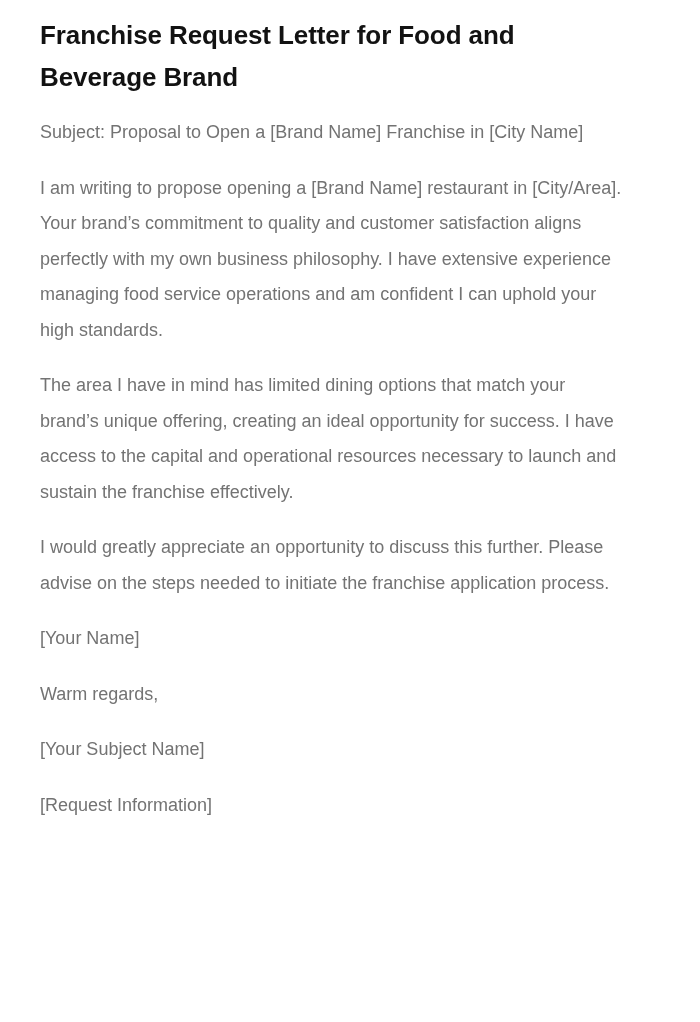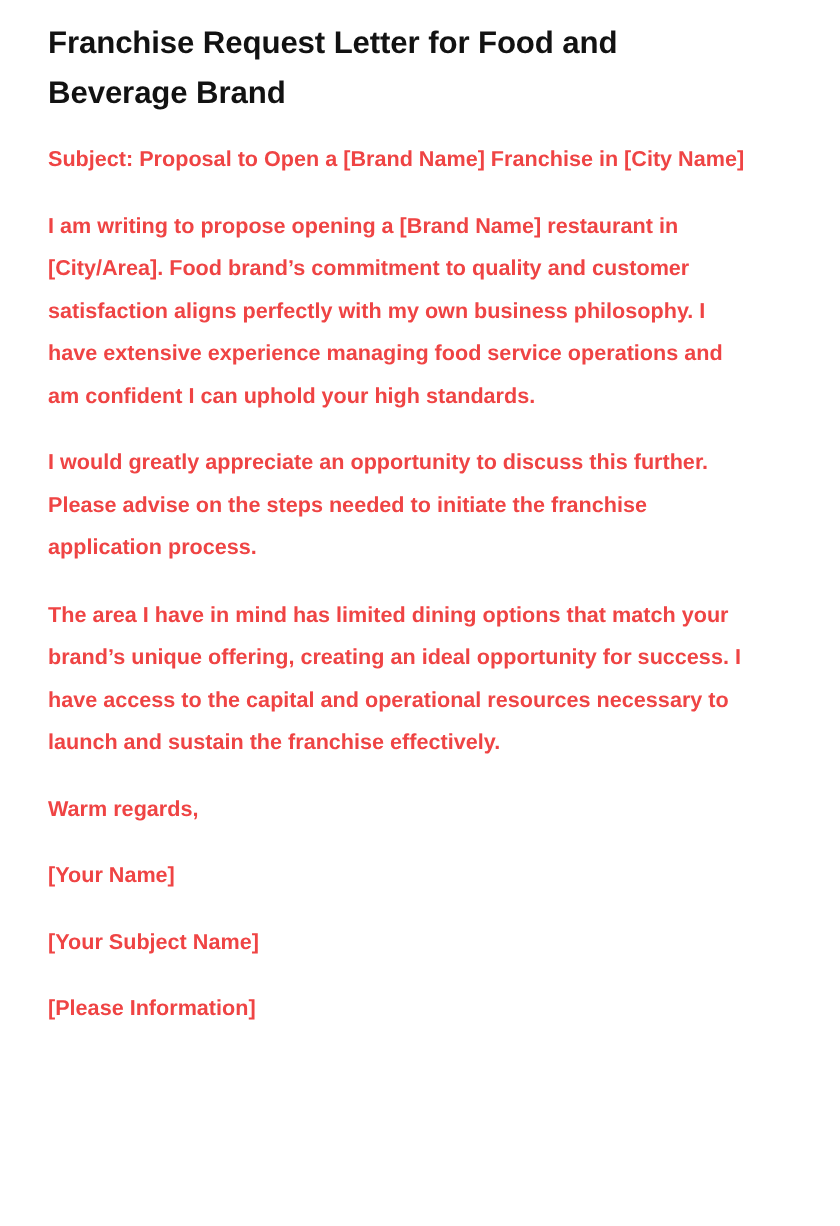--- a/index.html
+++ b/index.html
@@ -33,22 +33,22 @@
   }
   .doc-body {
     margin: 0;
     padding: 0;
   }
   .doc-paragraph {
     margin: 0 0 20px 0;
     padding: 0;
     font-size: 18px;
     line-height: 35.5px;
-    font-weight: 700;
-    color: #ef4444;
+    font-weight: 400;
+    color: #737373;
     max-width: 600px;
     word-wrap: break-word;
   }
   .doc-paragraph:first-child {
     margin-top: 17px;
   }
   .doc-paragraph.signature-line {
     margin-bottom: 20px;
   }
   .doc-paragraph:last-child {
@@ -60,28 +60,28 @@
 
 <div class="document">
 
   <h1 class="doc-title">Franchise Request Letter for Food and Beverage Brand</h1>
 
   <div class="doc-body">
 
     <p class="doc-paragraph">Subject: Proposal to Open a [Brand Name] Franchise in [City Name]</p>
 
 
-    <p class="doc-paragraph">I am writing to propose opening a [Brand Name] restaurant in [City/Area]. Food brand’s commitment to quality and customer satisfaction aligns perfectly with my own business philosophy. I have extensive experience managing food service operations and am confident I can uphold your high standards.</p>
+    <p class="doc-paragraph">I am writing to propose opening a [Brand Name] restaurant in [City/Area]. Your brand’s commitment to quality and customer satisfaction aligns perfectly with my own business philosophy. I have extensive experience managing food service operations and am confident I can uphold your high standards.</p>
+
+    <p class="doc-paragraph">The area I have in mind has limited dining options that match your brand’s unique offering, creating an ideal opportunity for success. I have access to the capital and operational resources necessary to launch and sustain the franchise effectively.</p>
 
     <p class="doc-paragraph">I would greatly appreciate an opportunity to discuss this further. Please advise on the steps needed to initiate the franchise application process.</p>
 
-    <p class="doc-paragraph">The area I have in mind has limited dining options that match your brand’s unique offering, creating an ideal opportunity for success. I have access to the capital and operational resources necessary to launch and sustain the franchise effectively.</p>
+    <p class="doc-paragraph signature-line">[Your Name]</p>
 
     <p class="doc-paragraph">Warm regards,</p>
 
-    <p class="doc-paragraph signature-line">[Your Name]</p>
-
     <p class="doc-paragraph signature-line">[Your Subject Name]</p>
 
-    <p class="doc-paragraph signature-line">[Please Information]</p>
+    <p class="doc-paragraph signature-line">[Request Information]</p>
 
   </div>
 </div>
 
 </body></html>

